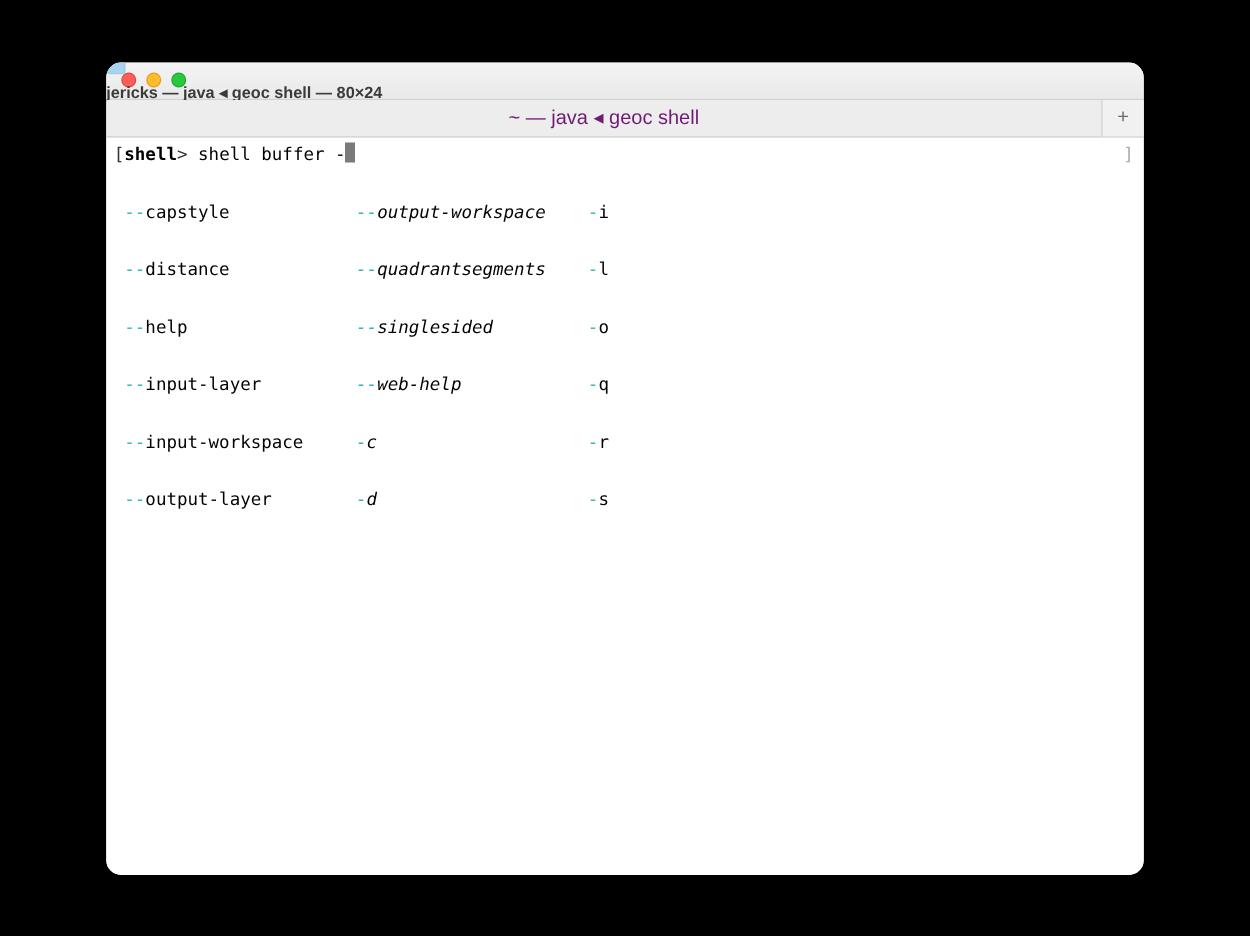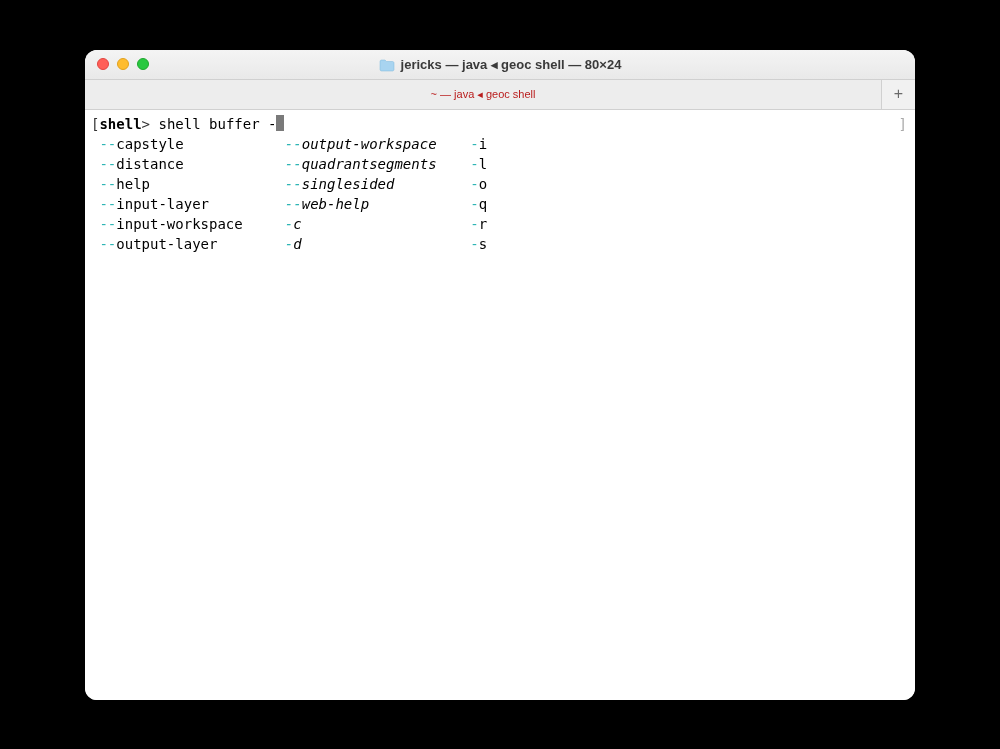--- a/index.html
+++ b/index.html
@@ -45,43 +45,44 @@
   .tl.green { background: #28c840; border: 0.5px solid #1fa72e; }
   .title-center {
     position: absolute;
     left: 0; right: 0;
     text-align: center;
     font-size: 13px;
     color: #3a3a3a;
     font-weight: 600;
     pointer-events: none;
     display: flex;
-    align-items: flex-end;
+    align-items: flex-start;
     justify-content: center;
     gap: 6px;
+    flex-direction: column;
   }
   .folder-icon {
     width: 16px; height: 13px;
     display: inline-block;
   }
   .tabbar {
     height: 30px;
     background: #ededed;
     border-bottom: 1px solid #d0d0d0;
     display: flex;
     align-items: stretch;
     position: relative;
   }
   .tab {
     flex: 1;
     display: flex;
     align-items: center;
     justify-content: center;
-    font-size: 11px;
-    color: #b91c1c;
+    font-size: 16px;
+    color: #701a75;
   }
   .newtab {
     width: 34px;
     border-left: 1px solid #d0d0d0;
     background: #f1f1f1;
     display: flex;
     align-items: center;
     justify-content: center;
     font-size: 16px;
     color: #6a6a6a;
@@ -107,21 +108,21 @@
     background: #7a7a7a;
     vertical-align: -2px;
   }
   .dashes { color: #2fb5b5; }
   .opt { color: #000; }
   .cols { display: flex; }
   .col { min-width: 0; }
   .c1 { width: 22ch; }
   .c2 { width: 22ch; font-style: italic; }
   .c3 { width: 8ch; }
-  .row { height: 20px; }
+  .row { height: 20px; margin-top: 26px; }
   .right-bracket {
     float: right;
     color: #aaa;
     margin-right: 2px;
   }
 </style>
 </head>
 <body>
 
 <div class="window">

